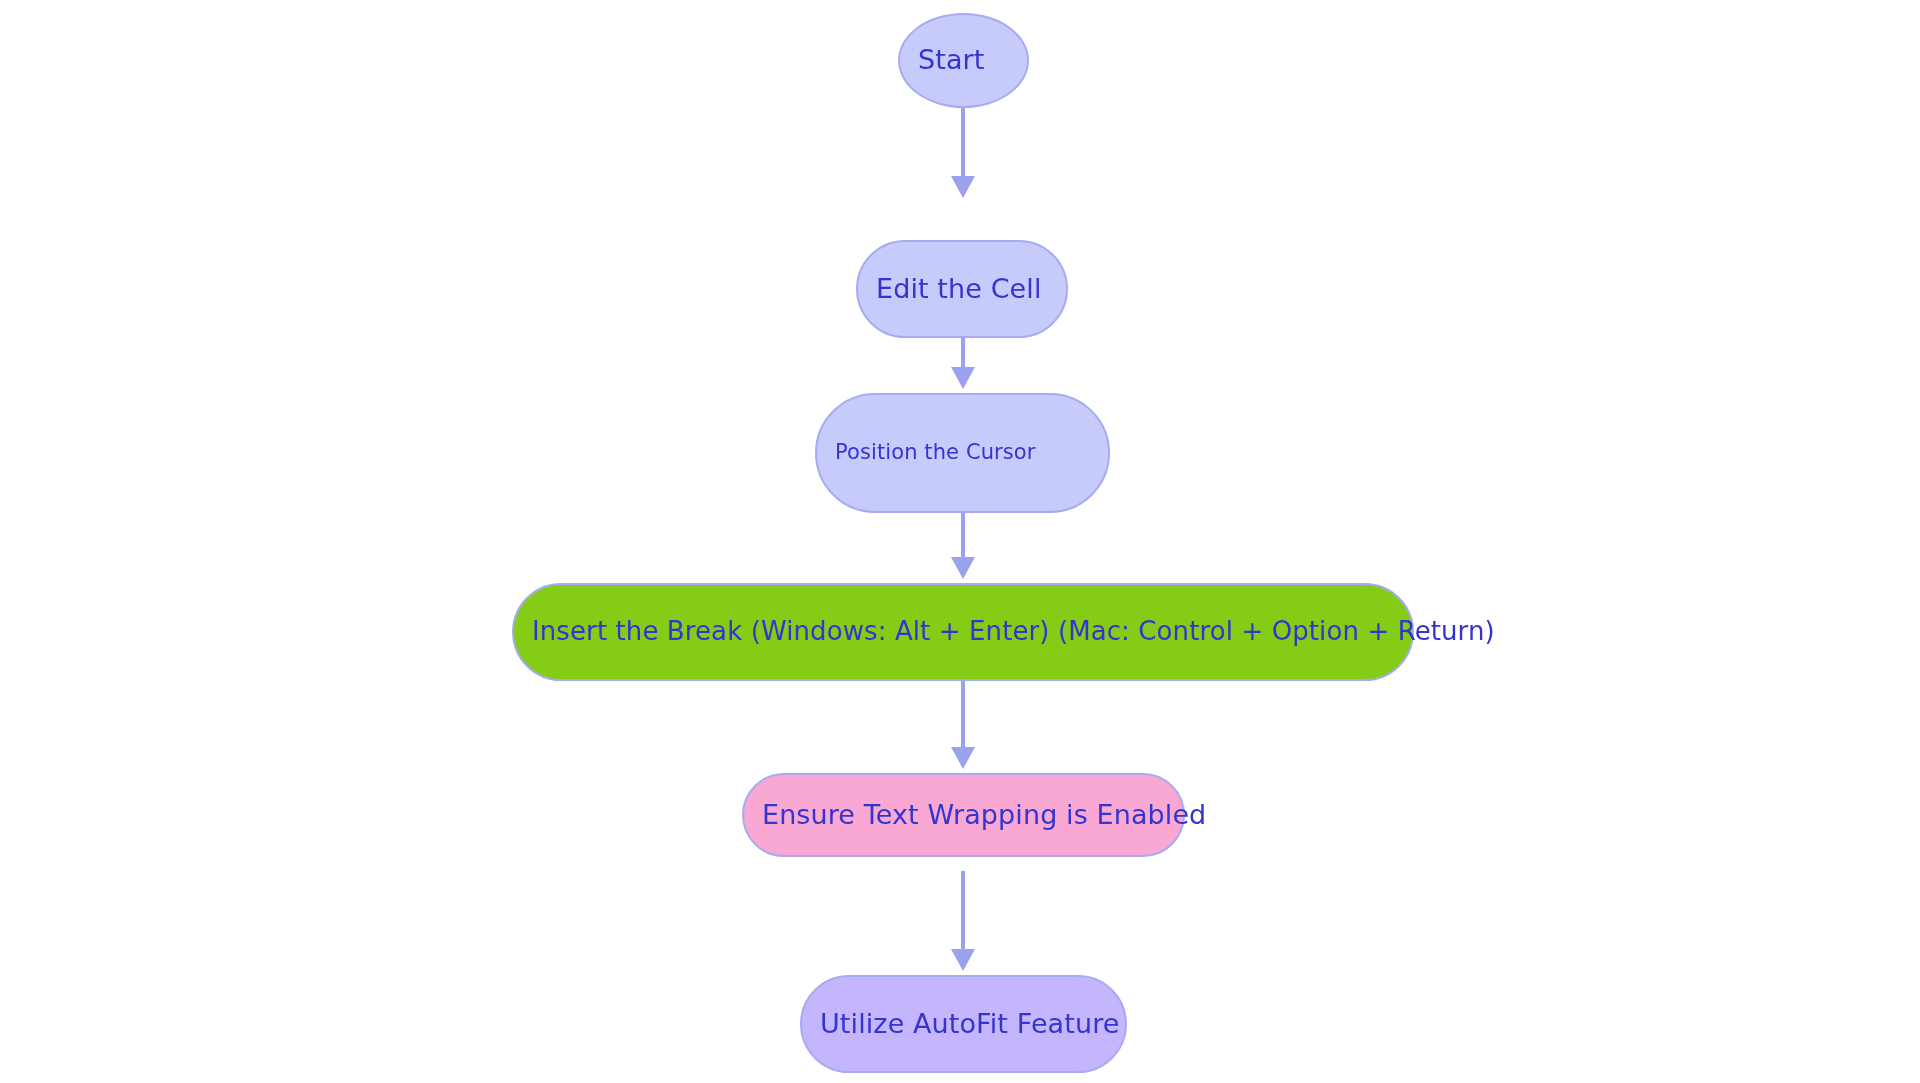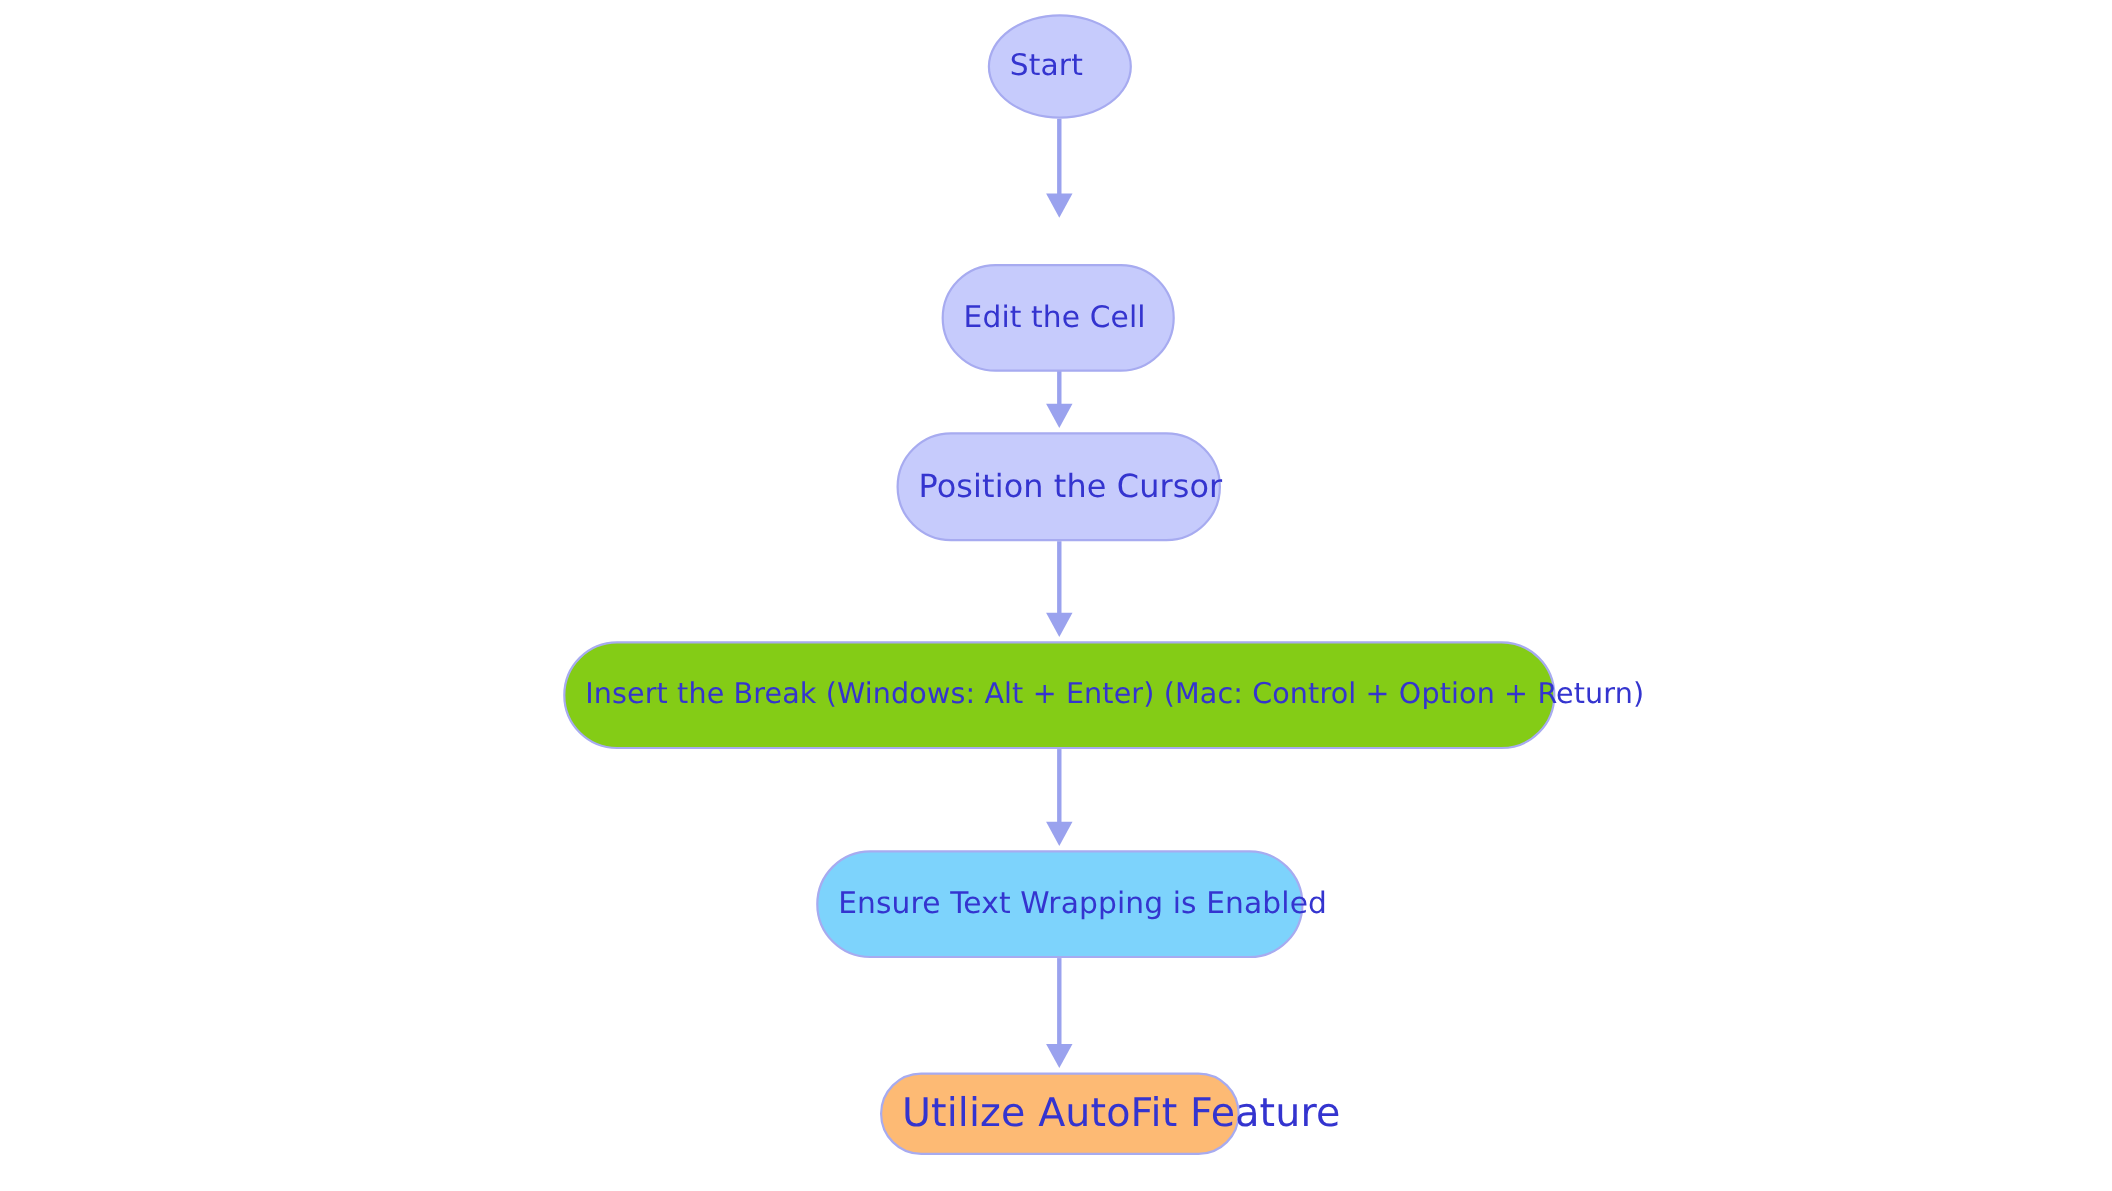--- a/index.html
+++ b/index.html
@@ -84,27 +84,27 @@
       </g>
   </svg>
 
   <div id="node-layer">
       <div class="node node-start" style="left: 898px; top: 13px; width: 131px; height: 95px; background: rgb(198, 203, 252); border-color: rgb(167, 171, 240); color: rgb(52, 52, 207); font-size: 27px;">
         <span class="node-label">Start</span>
       </div>
       <div class="node" style="left: 856px; top: 202px; width: 212px; height: 98px; background: rgb(198, 203, 252); border-color: rgb(167, 171, 240); color: rgb(52, 52, 207); font-size: 27px; margin-top: 38px;">
         <span class="node-label">Edit the Cell</span>
       </div>
-      <div class="node" style="left: 815px; top: 393px; width: 295px; height: 99px; background: rgb(198, 203, 252); border-color: rgb(167, 171, 240); color: rgb(52, 52, 207); font-size: 29px;">
+      <div class="node" style="left: 815px; top: 393px; width: 295px; height: 120px; background: rgb(198, 203, 252); border-color: rgb(167, 171, 240); color: rgb(52, 52, 207); font-size: 21px;">
         <span class="node-label">Position the Cursor</span>
       </div>
       <div class="node" style="left: 512px; top: 583px; width: 902px; height: 98px; background: #84cc16; border-color: rgb(167, 171, 240); color: rgb(52, 52, 207); font-size: 26px;">
         <span class="node-label">Insert the Break (Windows: Alt + Enter) (Mac: Control + Option + Return)</span>
       </div>
-      <div class="node" style="left: 742px; top: 773px; width: 443px; height: 98px; background: #7dd3fc; border-color: rgb(167, 171, 240); color: rgb(52, 52, 207); font-size: 27px;">
+      <div class="node" style="left: 742px; top: 773px; width: 443px; height: 84px; background: #f9a8d4; border-color: rgb(167, 171, 240); color: rgb(52, 52, 207); font-size: 27px;">
         <span class="node-label">Ensure Text Wrapping is Enabled</span>
       </div>
-      <div class="node" style="left: 800px; top: 975px; width: 327px; height: 75px; background: #fdba74; border-color: rgb(167, 171, 240); color: rgb(52, 52, 207); font-size: 36px;">
+      <div class="node" style="left: 800px; top: 975px; width: 327px; height: 98px; background: #c4b5fd; border-color: rgb(167, 171, 240); color: rgb(52, 52, 207); font-size: 27px;">
         <span class="node-label">Utilize AutoFit Feature</span>
       </div>
     </div>
 
 </div>
 
 </body></html>

